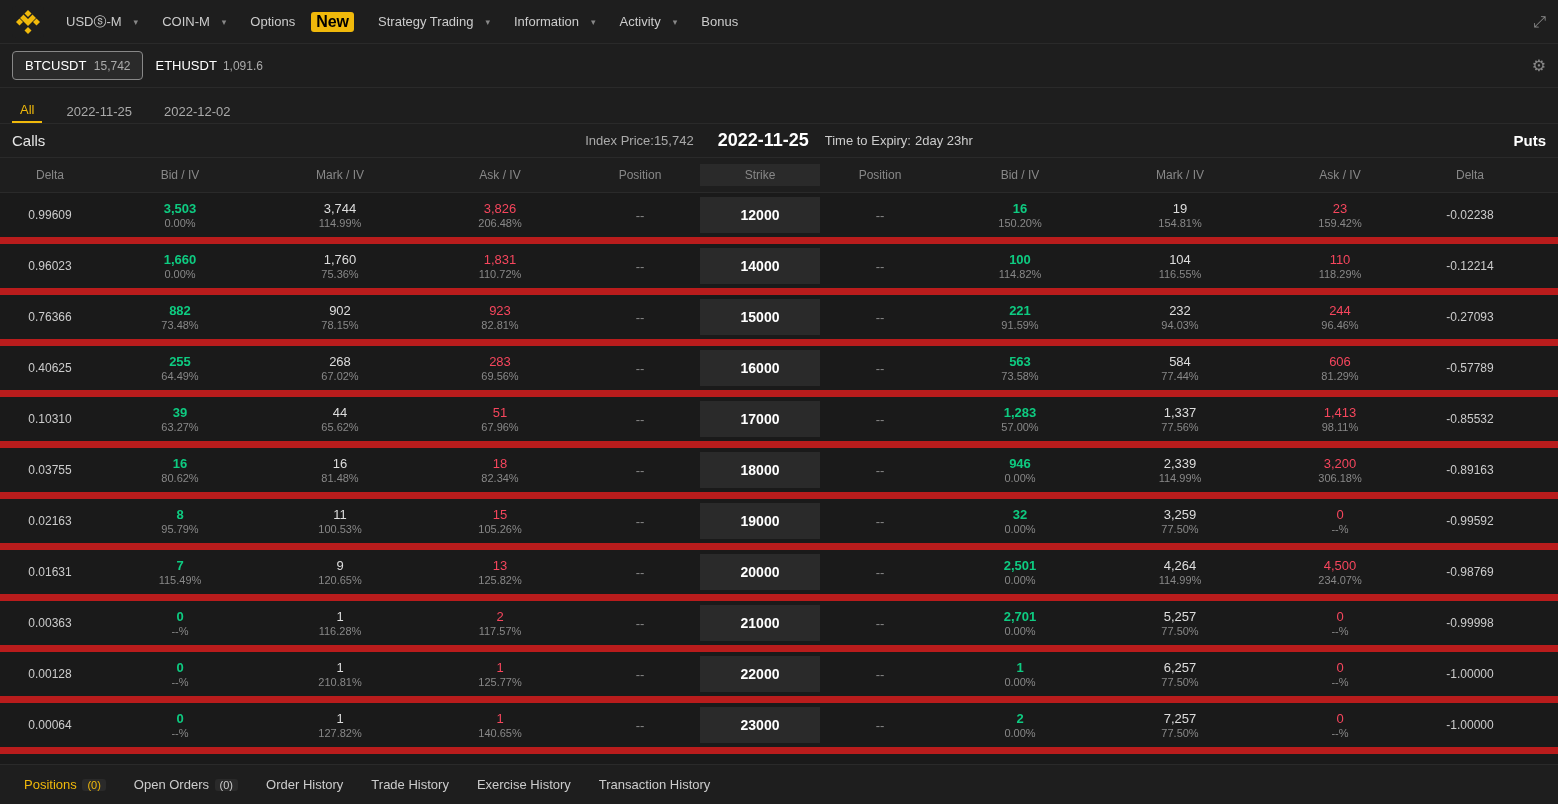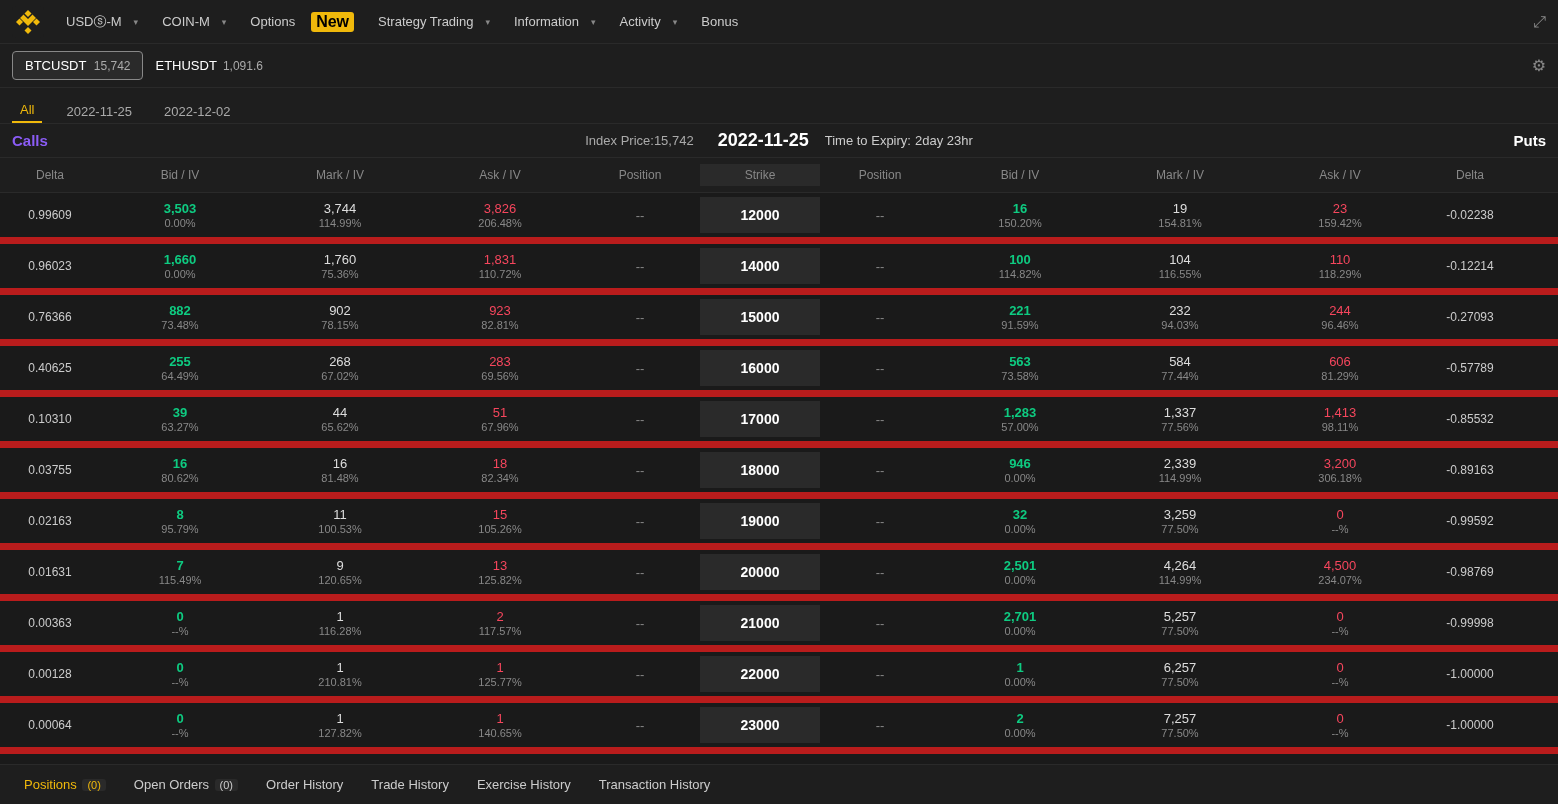--- a/index.html
+++ b/index.html
@@ -148,22 +148,22 @@
       margin: 0 16px;
     }
     .center-expiry {
       color: #ccc;
       font-size: 13px;
     }
     .calls-label {
       position: absolute;
       left: 12px;
       font-size: 15px;
-      font-weight: bold;
-      color: #8b5cf6;
+      font-weight: normal;
+      color: #e5e5e5;
     }
     .puts-label {
       position: absolute;
       right: 12px;
       font-size: 15px;
       font-weight: bold;
       color: #fff;
     }
 
     

